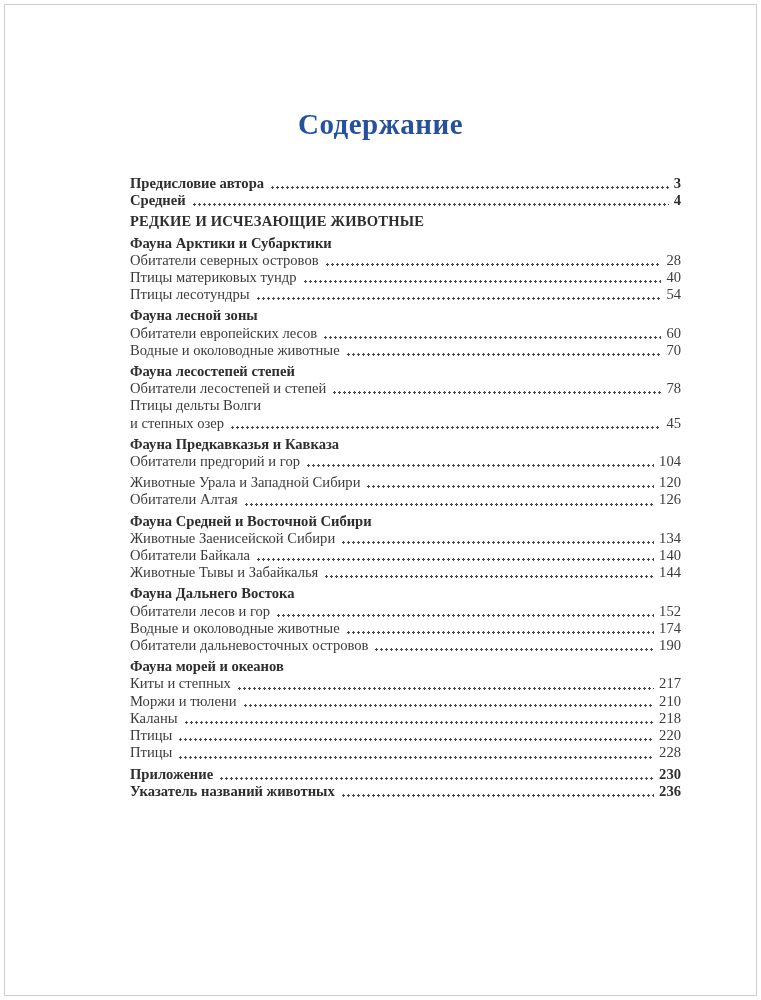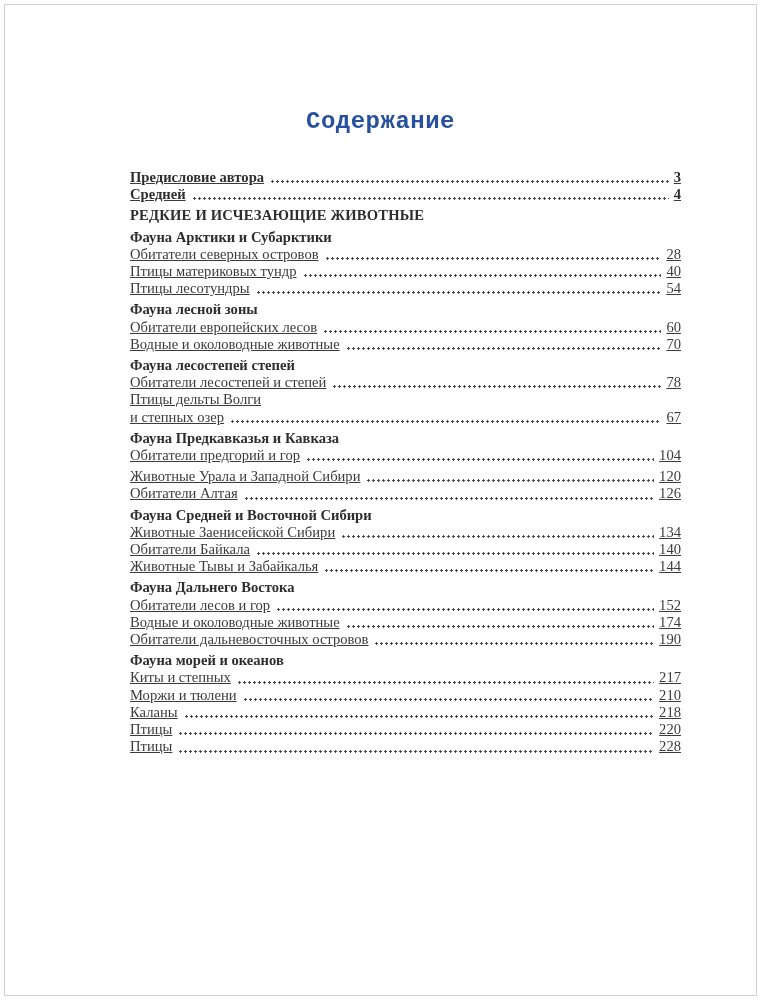--- a/index.html
+++ b/index.html
@@ -23,45 +23,43 @@
     position: absolute;
     inset: 4px;
     border: 1px solid #cfcfcf;
     pointer-events: none;
   }
   .title {
     margin: 0;
     padding-top: 108px;
     padding-bottom: 34px;
     text-align: center;
-    font-size: 24px;
+    font-size: 29px;
     font-weight: bold;
     letter-spacing: 0.5px;
     color: #27519e;
-    font-family: Liberation Mono, monospace;
   }
   .toc {
     margin-left: 130px;
     margin-right: 80px;
     color: #3b3b3b;
     font-size: 14.6px;
   }
   .toc-group { margin-top: 4px; }
   .toc-group:first-child { margin-top: 0; }
   .toc-heading {
     font-weight: bold;
     color: #2e2e2e;
     line-height: 17.2px;
   }
   .toc-heading.caps { letter-spacing: 0.2px; }
   .toc-row {
     display: flex;
     align-items: flex-end;
     line-height: 17.2px;
-    text-decoration: underline;
   }
   .toc-row.bold .lab,
   .toc-row.bold .pg {
     font-weight: bold;
     color: #2e2e2e;
   }
   .lab {
     white-space: nowrap;
     flex: 0 0 auto;
   }
@@ -141,21 +139,21 @@
           <span class="lab">Обитатели лесостепей и степей</span>
           <span class="leader"></span>
           <span class="pg">78</span>
         </div>
         <div class="toc-row">
           <span class="lab">Птицы дельты Волги</span>
         </div>
         <div class="toc-row">
           <span class="lab">и степных озер</span>
           <span class="leader"></span>
-          <span class="pg">67</span>
+          <span class="pg">45</span>
         </div>
       </div>
       <div class="toc-group">
         <div class="toc-heading">Фауна Предкавказья и Кавказа</div>
         <div class="toc-row">
           <span class="lab">Обитатели предгорий и гор</span>
           <span class="leader"></span>
           <span class="pg">104</span>
         </div>
       </div>
@@ -226,16 +224,28 @@
         </div>
         <div class="toc-row">
           <span class="lab">Птицы</span>
           <span class="leader"></span>
           <span class="pg">220</span>
         </div>
         <div class="toc-row">
           <span class="lab">Птицы</span>
           <span class="leader"></span>
           <span class="pg">228</span>
+        </div>
+      </div>
+      <div class="toc-group">
+        <div class="toc-row bold">
+          <span class="lab">Приложение</span>
+          <span class="leader"></span>
+          <span class="pg">230</span>
+        </div>
+        <div class="toc-row bold">
+          <span class="lab">Указатель названий животных</span>
+          <span class="leader"></span>
+          <span class="pg">236</span>
         </div>
       </div>
     </div>
 </div>
 
 </body></html>

